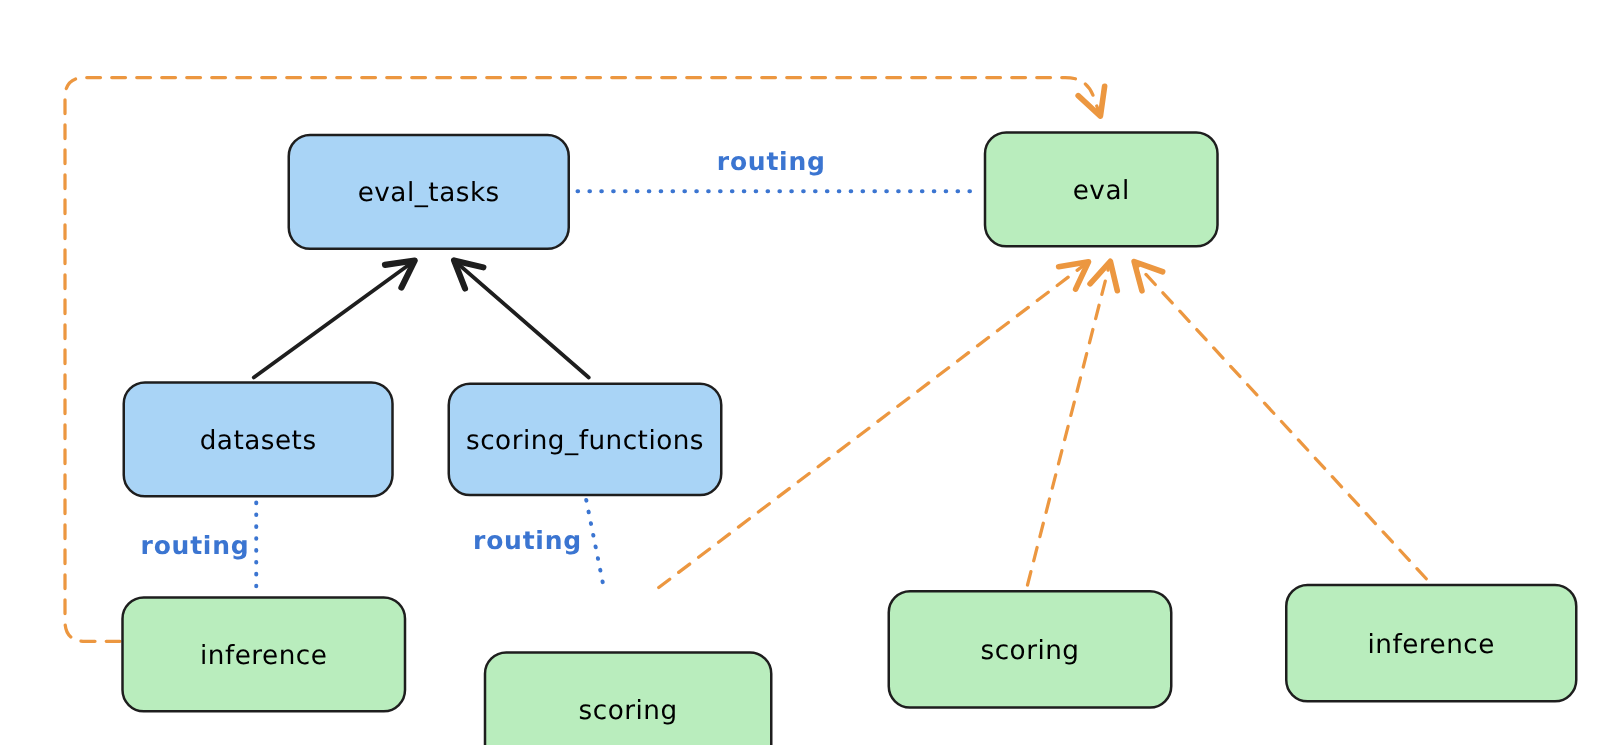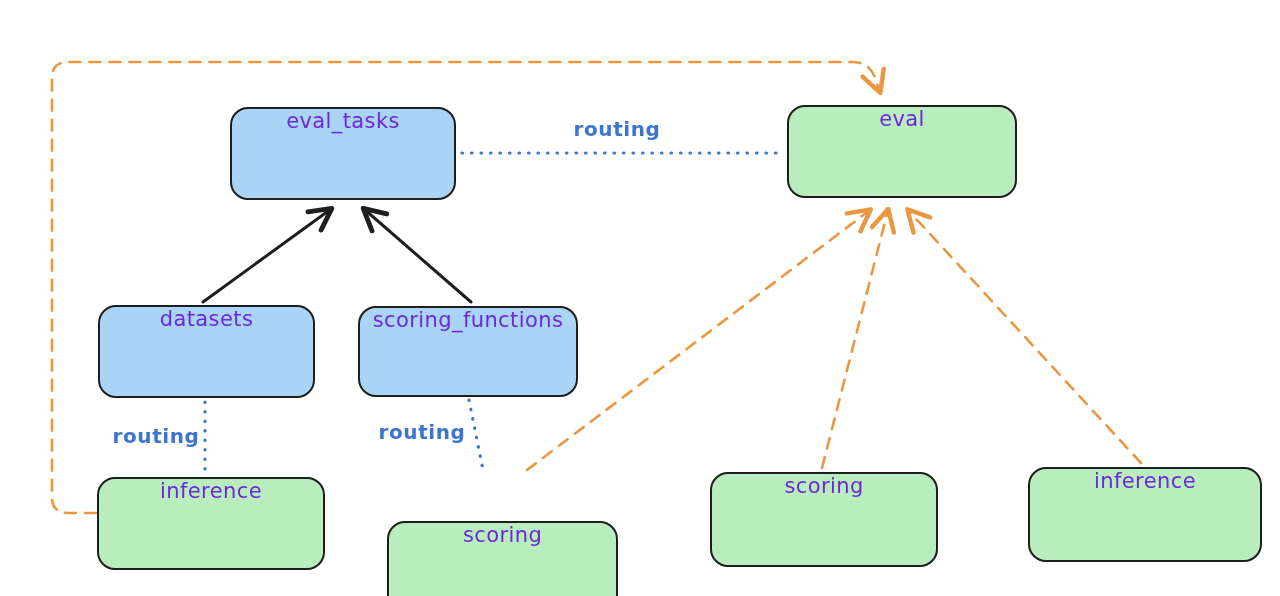--- a/index.html
+++ b/index.html
@@ -3,22 +3,22 @@
 <meta charset="utf-8">
 <style>
   html,body{margin:0;padding:0;background:#ffffff;}
   body{width:1280px;height:596px;overflow:hidden;font-family:"DejaVu Sans",sans-serif;}
   .canvas{position:relative;width:1280px;height:596px;background:#ffffff;}
   .canvas svg.wires{position:absolute;left:0;top:0;width:1280px;height:596px;}
   .node{
     position:absolute;
     border:2.5px solid #1e1e1e;
     border-radius:18px;
-    display:flex;justify-content:center;
-    font-size:21px;color:#6d28d9;letter-spacing:0.4px;
+    display:flex;align-items:center;justify-content:center;
+    font-size:21px;color:#000000;letter-spacing:0.4px;
     box-sizing:border-box;
   }
   .node.blue{background:#a9d4f6;}
   .node.green{background:#b9edbd;}
   .edge-label{
     position:absolute;
     color:#3b75d1;font-size:20px;font-weight:bold;letter-spacing:0.6px;
     text-align:center;
   }
 </style>
@@ -47,21 +47,21 @@
     <path d="M 96 513 L 68 513 Q 52 513 52 497 L 52 78 Q 52 62 68 62 L 852 62 Q 870 62 875 78 L 880 92" fill="none" stroke="#ec9740" stroke-width="2.6" stroke-linecap="round" stroke-dasharray="11 9" marker-end="url(#ah-orange)"></path>
     <path d="M 527 470 L 870 210" fill="none" stroke="#ec9740" stroke-width="2.6" stroke-linecap="round" stroke-dasharray="11 9" marker-end="url(#ah-orange)"></path>
     <path d="M 822 468 L 888 210" fill="none" stroke="#ec9740" stroke-width="2.6" stroke-linecap="round" stroke-dasharray="11 9" marker-end="url(#ah-orange)"></path>
     <path d="M 1141 463 L 908 210" fill="none" stroke="#ec9740" stroke-width="2.6" stroke-linecap="round" stroke-dasharray="11 9" marker-end="url(#ah-orange)"></path>
   </svg>
 
   <div class="node blue" style="left:230px; top:107px;  width:226px; height:93px;">
     <span>eval_tasks</span>
   </div>
 
-  <div class="node green" style="left:787px; top:105px;  width:230px; height:93px;">
+  <div class="node green" style="left:787px; top:105px;  width:188px; height:93px;">
     <span>eval</span>
   </div>
 
   <div class="node blue" style="left:98px;  top:305px;  width:217px; height:93px;">
     <span>datasets</span>
   </div>
 
   <div class="node blue" style="left:358px; top:306px;  width:220px; height:91px;">
     <span>scoring_functions</span>
   </div>

